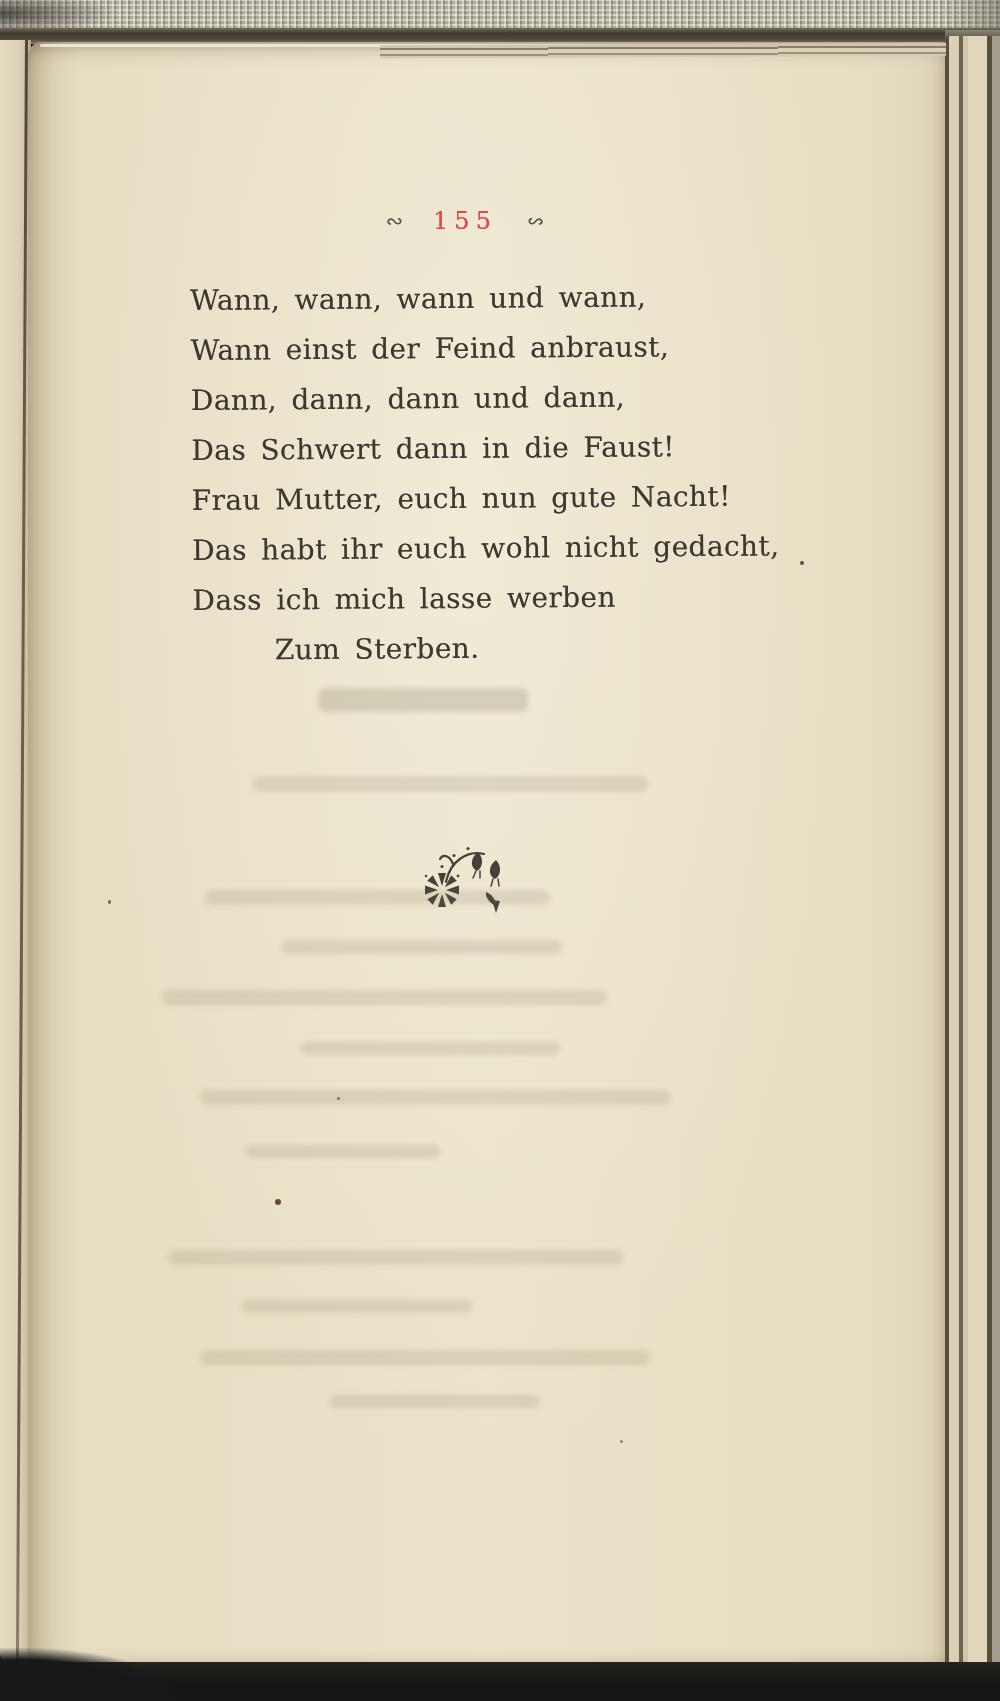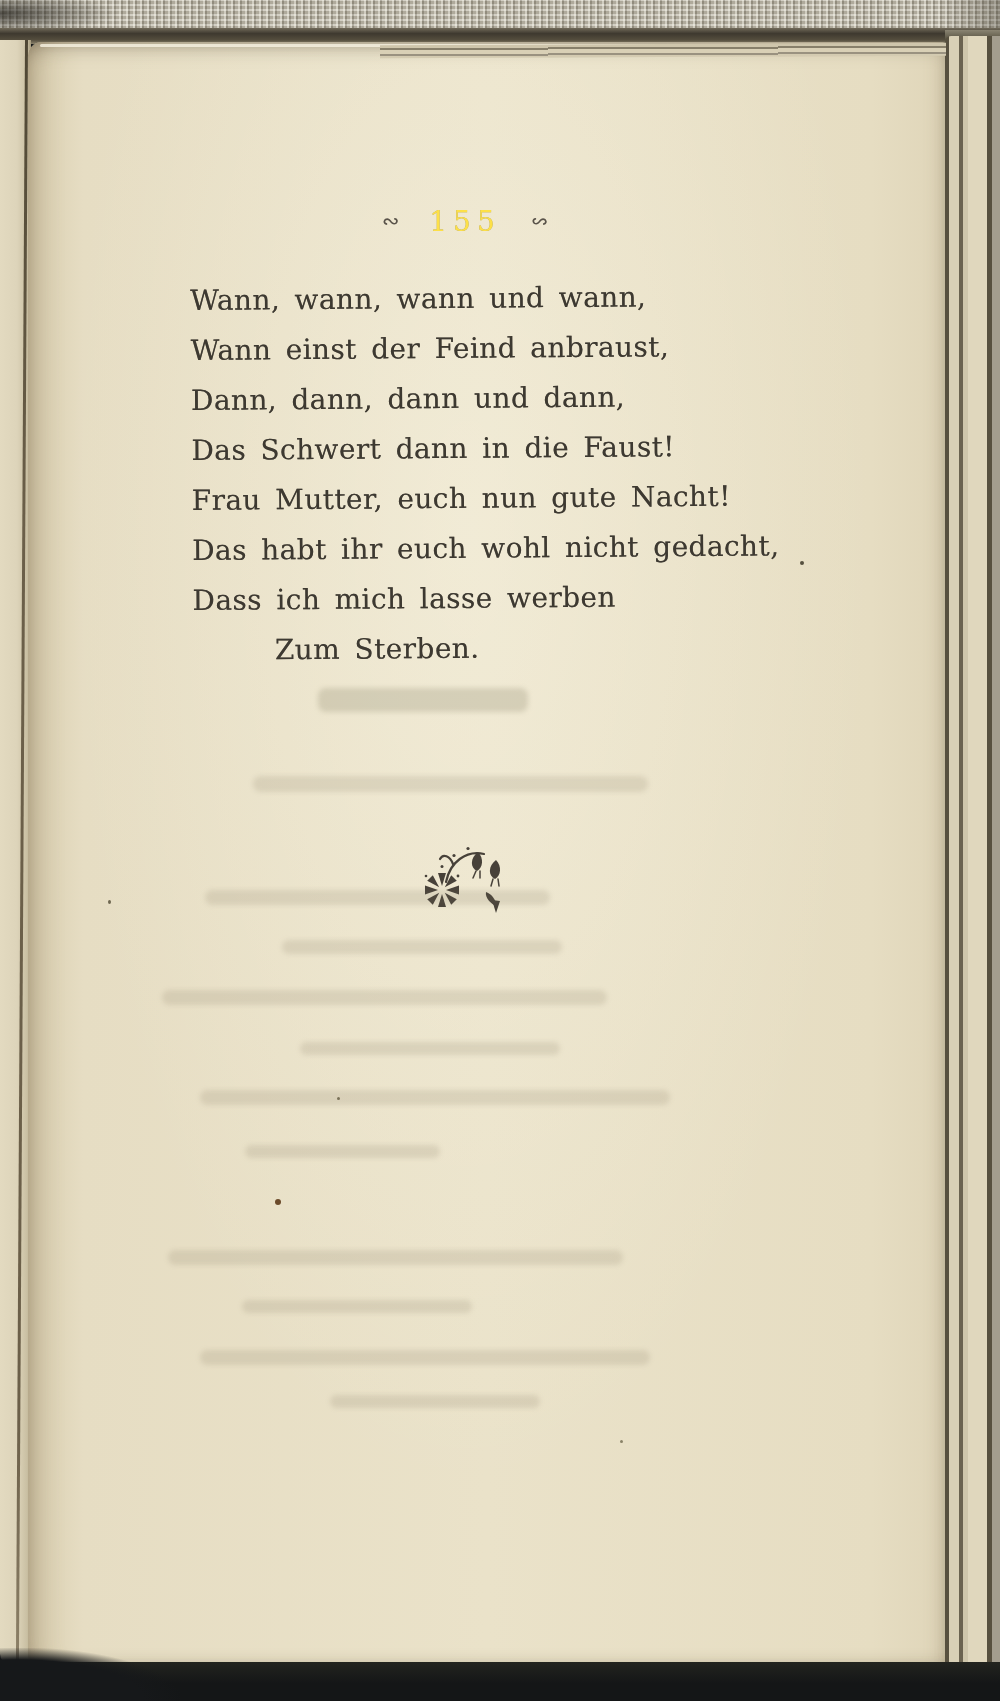--- a/index.html
+++ b/index.html
@@ -61,21 +61,21 @@
   
   .bottom-dark{position:absolute;left:0;top:1662px;width:1000px;height:39px;
     background:linear-gradient(180deg,#23241f, #141617 55%);}
   .bottom-dark-left{position:absolute;left:0;top:1648px;width:180px;height:53px;
     background:radial-gradient(ellipse at 10% 100%, #16181a 55%, rgba(22,24,26,0) 72%);}
 
   
   .folio-line{position:absolute;left:190px;top:203px;width:550px;height:36px;
     display:flex;align-items:center;justify-content:center;gap:30px;
     color:#45403a;}
-  .folio-num{font-size:28px;letter-spacing:6px;color:#fde047;
+  .folio-num{font-size:24px;letter-spacing:6px;color:#ef4444;
     text-shadow:0 0 .5px rgba(60,55,45,.55);}
   .flourish{font-family:"DejaVu Sans","Liberation Sans",sans-serif;
     font-size:21px;color:#4a443c;opacity:.9;}
   .flourish.mir{transform:scaleX(-1);}
 
   .poem{position:absolute;left:190px;top:276px;width:640px;
     color:#3d3931;font-size:28px;line-height:50px;
     letter-spacing:.4px;word-spacing:.18em;
     text-shadow:0 0 .6px rgba(55,50,42,.55);
     transform:rotate(-0.45deg);transform-origin:0 0;}

